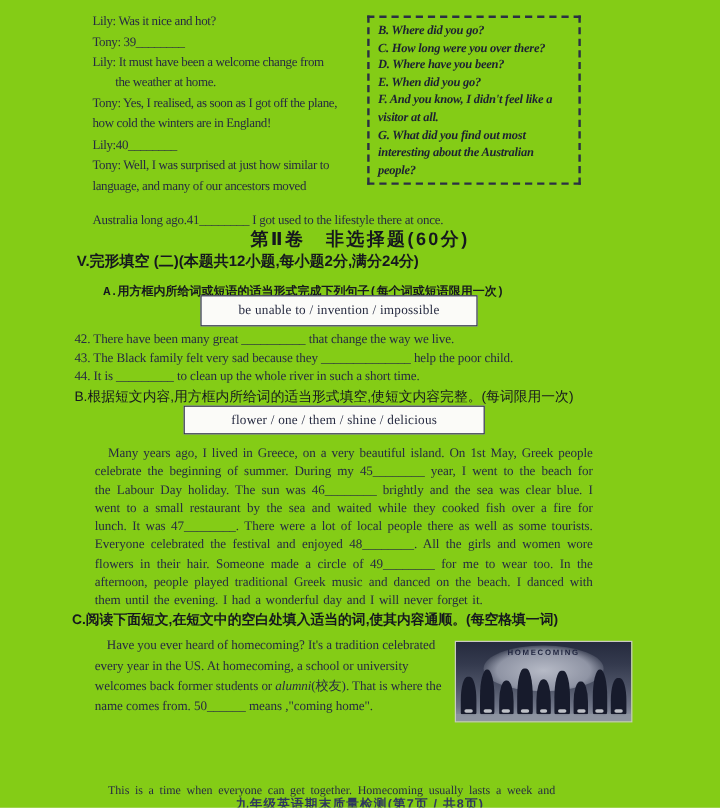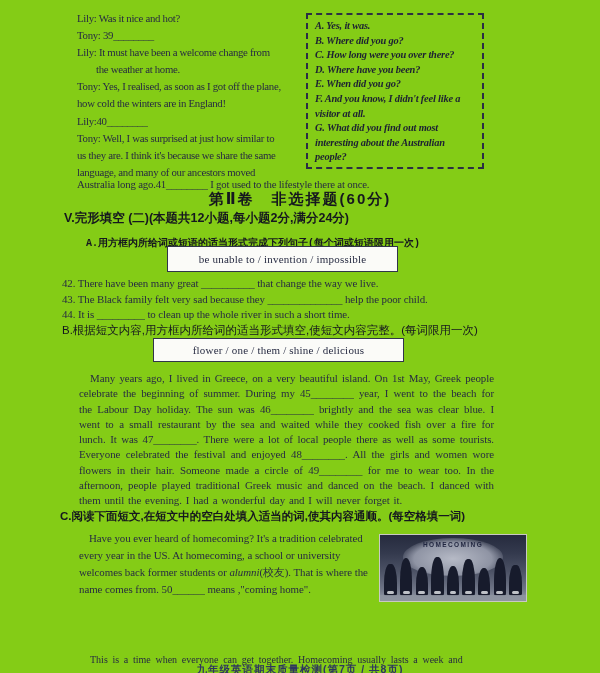--- a/index.html
+++ b/index.html
@@ -161,26 +161,24 @@
 
   <div class="dialogue eng">
     <div class="line">Lily: Was it nice and hot?</div>
     <div class="line">Tony: 39________</div>
     <div class="line">Lily: It must have been a welcome change from</div>
     <div class="line indent">the weather at home.</div>
     <div class="line">Tony: Yes, I realised, as soon as I got off the plane,</div>
     <div class="line">how cold the winters are in England!</div>
     <div class="line">Lily:40________</div>
     <div class="line">Tony: Well, I was surprised at just how similar to</div>
-    <div class="line">us they are. I think it's because we share the same</div>
     <div class="line">language, and many of our ancestors moved</div>
   </div>
 
   <div class="options-box">
-    <div>A. Yes, it was.</div>
     <div>B. Where did you go?</div>
     <div>C. How long were you over there?</div>
     <div>D. Where have you been?</div>
     <div>E. When did you go?</div>
     <div>F. And you know, I didn't feel like a visitor at all.</div>
     <div>G. What did you find out most interesting about the Australian people?</div>
   </div>
 
   <div class="australia-line eng line">Australia long ago.41________ I got used to the lifestyle there at once.</div>
 

